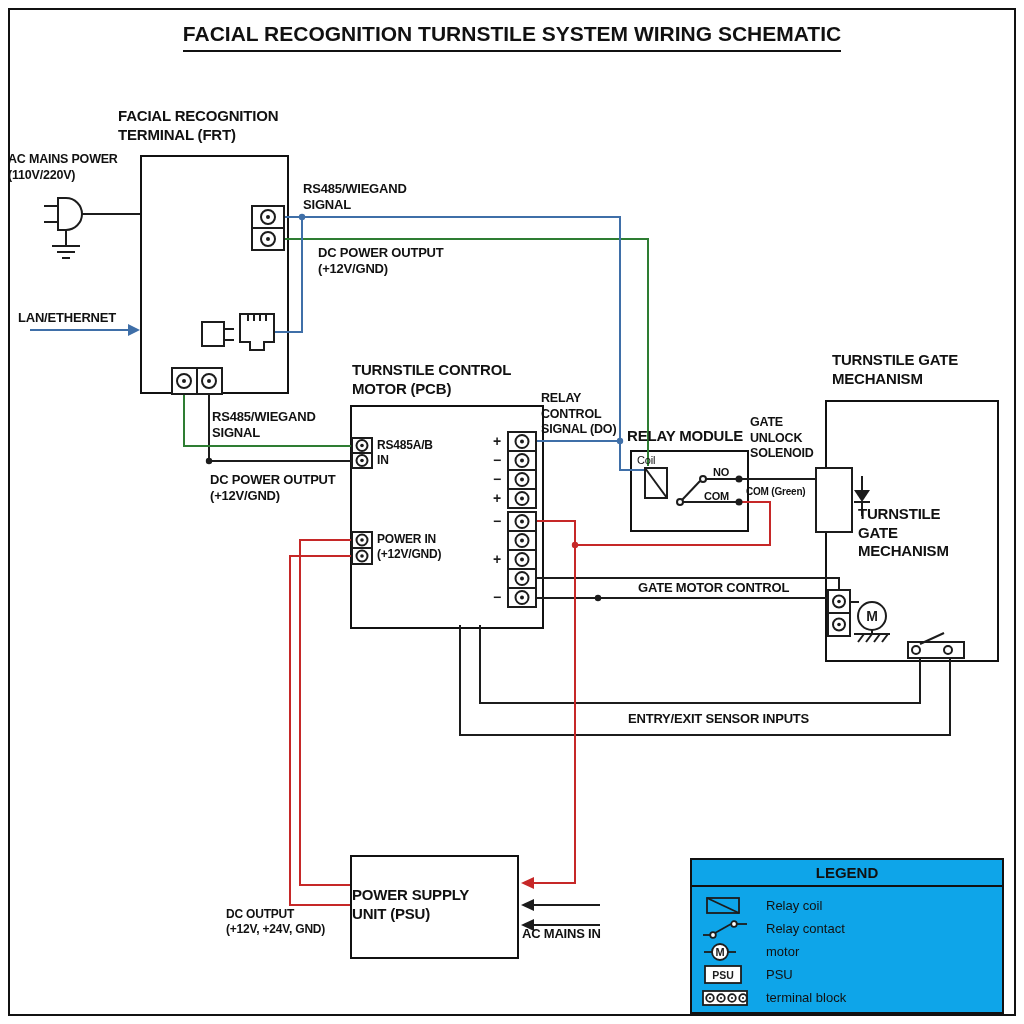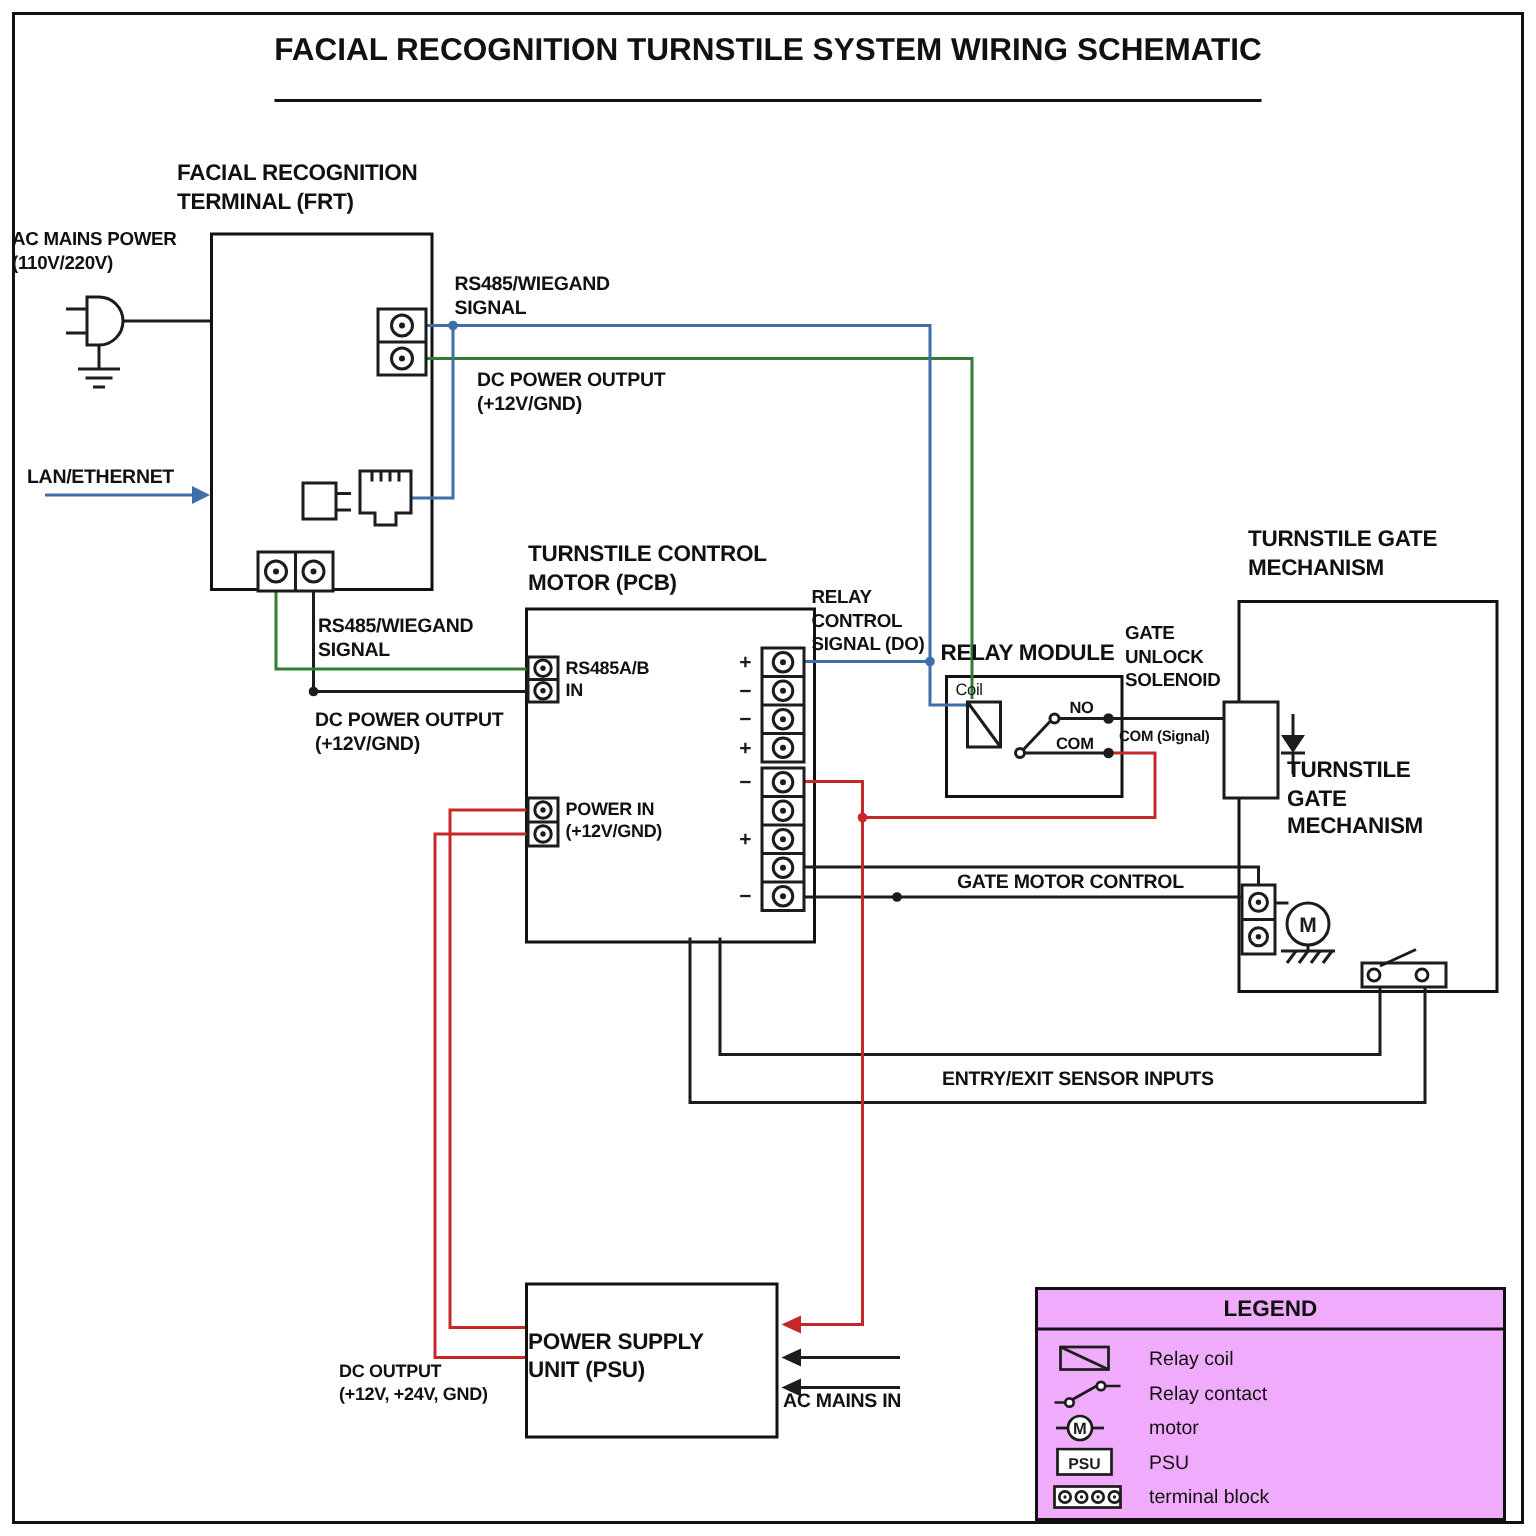--- a/index.html
+++ b/index.html
@@ -7,23 +7,23 @@
         font-family:"Liberation Sans",sans-serif;color:#111;}
   .frame{position:absolute;left:8px;top:8px;right:8px;bottom:8px;border:2px solid #111;z-index:0;}
   .box{position:absolute;border:2px solid #111;background:transparent;z-index:1;}
   .canvas{position:absolute;left:0;top:0;width:1024px;height:1024px;z-index:2;}
   .lbl{position:absolute;z-index:3;line-height:1.24;letter-spacing:-0.2px;color:#111;}
   .lbl span{display:block;}
   .b{font-weight:bold;}
   .left{text-align:left;}
   .title-wrap{position:absolute;left:62px;top:22px;width:900px;text-align:center;z-index:3;}
   .title-wrap .t{display:inline-block;font-size:21px;font-weight:bold;letter-spacing:0;
-                 border-bottom:2.5px solid #111;padding-bottom:20px;}
+                 border-bottom:2.5px solid #111;padding-bottom:4px;}
   
-  .legend{z-index:3;background:#f0abfc;}
+  .legend{z-index:3;background:#0ea5e9;}
   .legend-title{height:25px;line-height:25px;text-align:center;font-size:15px;font-weight:bold;
                 border-bottom:2px solid #111;}
   .legend-body{display:flex;padding:7px 8px 4px 10px;}
   .legend-col{display:flex;flex-direction:column;}
   .legend-col.symbols{width:160px;}
   .legend-col.colors{flex:1;padding-top:3px;}
   .legend-row{display:flex;align-items:center;height:23px;}
   .legend-col.colors .legend-row{height:25px;}
   .legend-label{font-size:13px;margin-left:16px;white-space:nowrap;}
   .sym{width:48px;height:20px;flex:0 0 48px;}
@@ -274,21 +274,21 @@
   </div>
   <div class="lbl b" style="left:627px;top:427px;width:122px;font-size:15px">RELAY MODULE</div>
   <div class="lbl left" style="left:637px;top:454px;width:34px;font-size:11px">Coil</div>
   <div class="lbl b left" style="left:713px;top:466px;width:26px;font-size:11px">NO</div>
   <div class="lbl b left" style="left:704px;top:490px;width:34px;font-size:11px">COM</div>
   <div class="lbl b" style="left:750px;top:415px;width:74px;font-size:12.5px">
     <span>GATE</span>
       <span>UNLOCK</span>
       <span>SOLENOID</span>
   </div>
-  <div class="lbl b" style="left:746px;top:486px;width:72px;font-size:10px">COM (Signal)</div>
+  <div class="lbl b" style="left:746px;top:486px;width:72px;font-size:10px">COM (Green)</div>
   <div class="lbl b" style="left:832px;top:351px;width:156px;font-size:15px">
     <span>TURNSTILE GATE</span>
       <span>MECHANISM</span>
   </div>
   <div class="lbl b" style="left:858px;top:505px;width:104px;font-size:15px">
     <span>TURNSTILE</span>
       <span>GATE</span>
       <span>MECHANISM</span>
   </div>
   <div class="lbl b" style="left:638px;top:580px;width:160px;font-size:13px">GATE MOTOR CONTROL</div>

